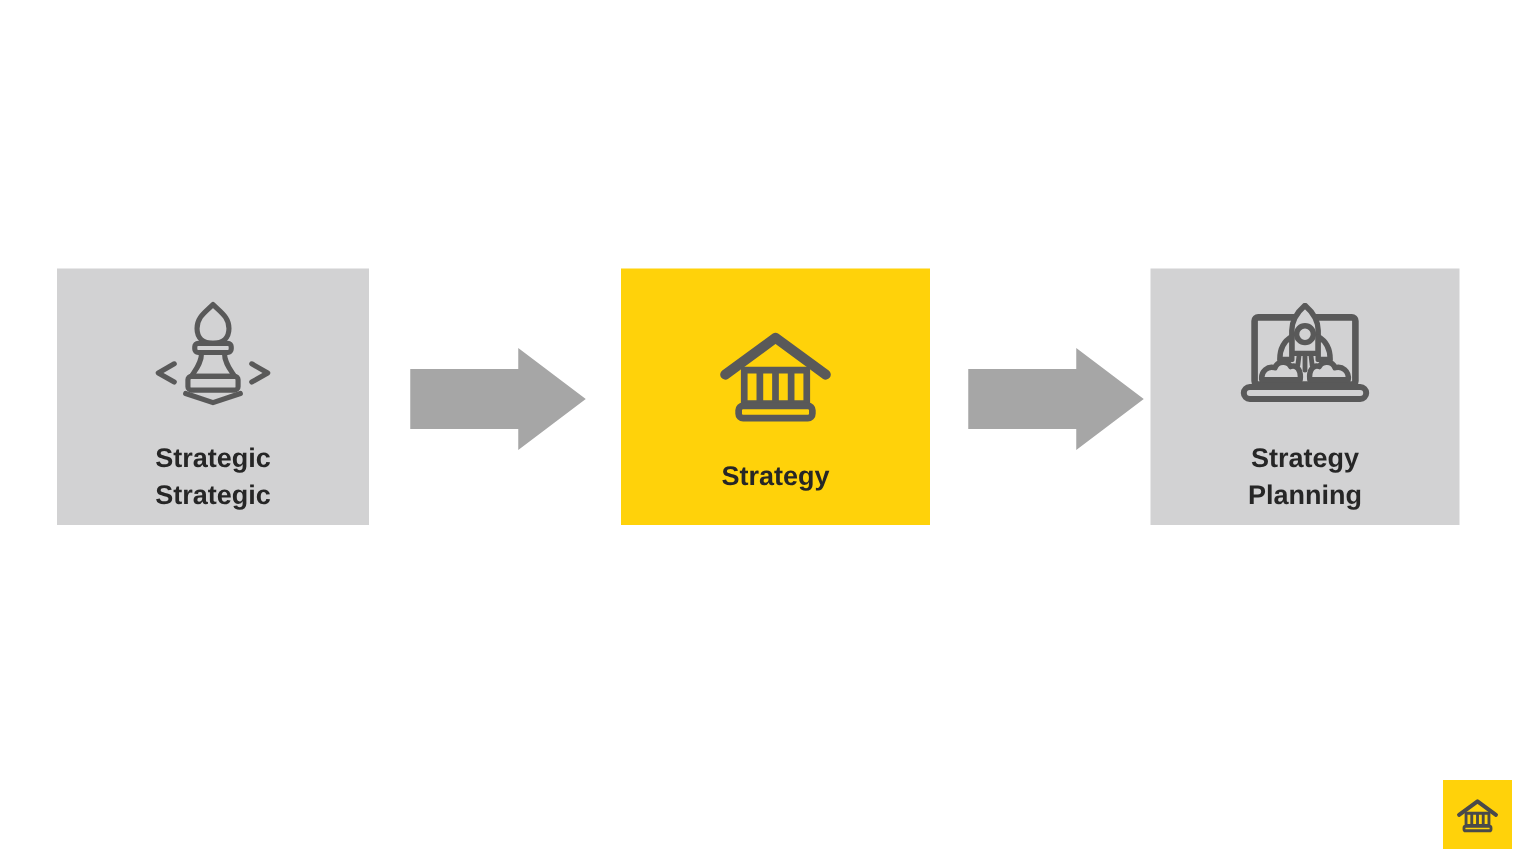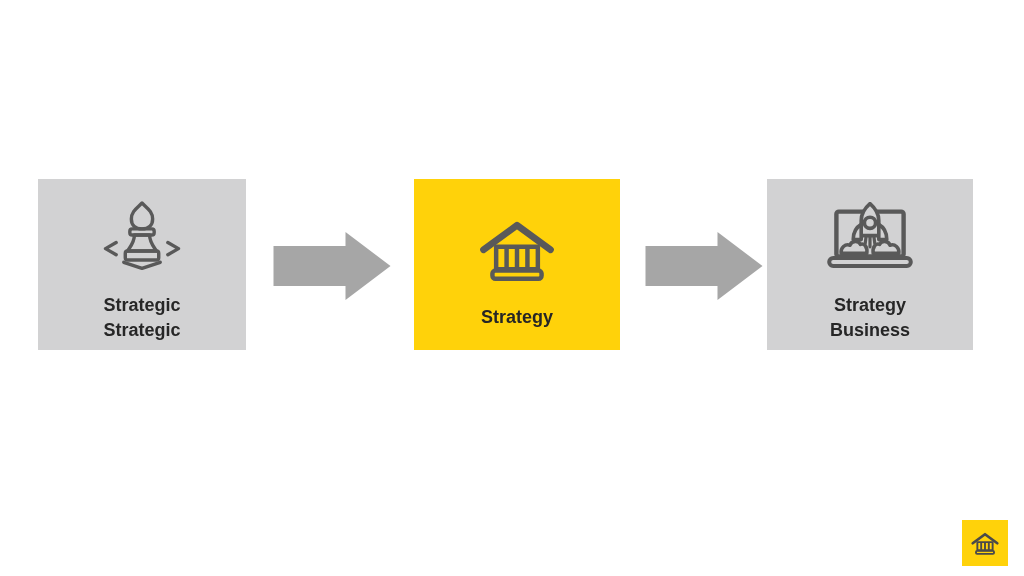--- a/index.html
+++ b/index.html
@@ -112,21 +112,21 @@
         <line x1="50" y1="44" x2="49" y2="52" stroke-width="4"></line>
         <line x1="55" y1="44" x2="55" y2="56" stroke-width="4"></line>
         <line x1="60" y1="44" x2="61" y2="52" stroke-width="4"></line>
         <path class="fill-bg" d="M19,64 C18,57 24,52 30,54 C32,48 41,48 43,53 C48,51 52,56 51,64 Z" stroke-width="4.5"></path>
         <path class="fill-bg" d="M91,64 C92,57 86,52 80,54 C78,48 69,48 67,53 C62,51 58,56 59,64 Z" stroke-width="4.5"></path>
         <rect x="4" y="70" width="102" height="10" rx="5" stroke-width="5"></rect>
       </svg>
     </div>
     <div class="step-label">
       <span>Strategy</span>
-      <span>Business</span>
+      <span>Planning</span>
     </div>
   </div>
 
   <div class="logo-badge">
     <svg width="30" height="25" viewBox="0 0 110 90" fill="none" stroke="currentColor" stroke-linecap="round" stroke-linejoin="round">
       <path d="M10,44 L55,11 L100,44" stroke-width="10"></path>
       <rect x="27" y="40" width="56" height="30" stroke-width="7"></rect>
       <line x1="41" y1="43" x2="41" y2="67" stroke-width="7"></line>
       <line x1="55" y1="43" x2="55" y2="67" stroke-width="7"></line>
       <line x1="69" y1="43" x2="69" y2="67" stroke-width="7"></line>

